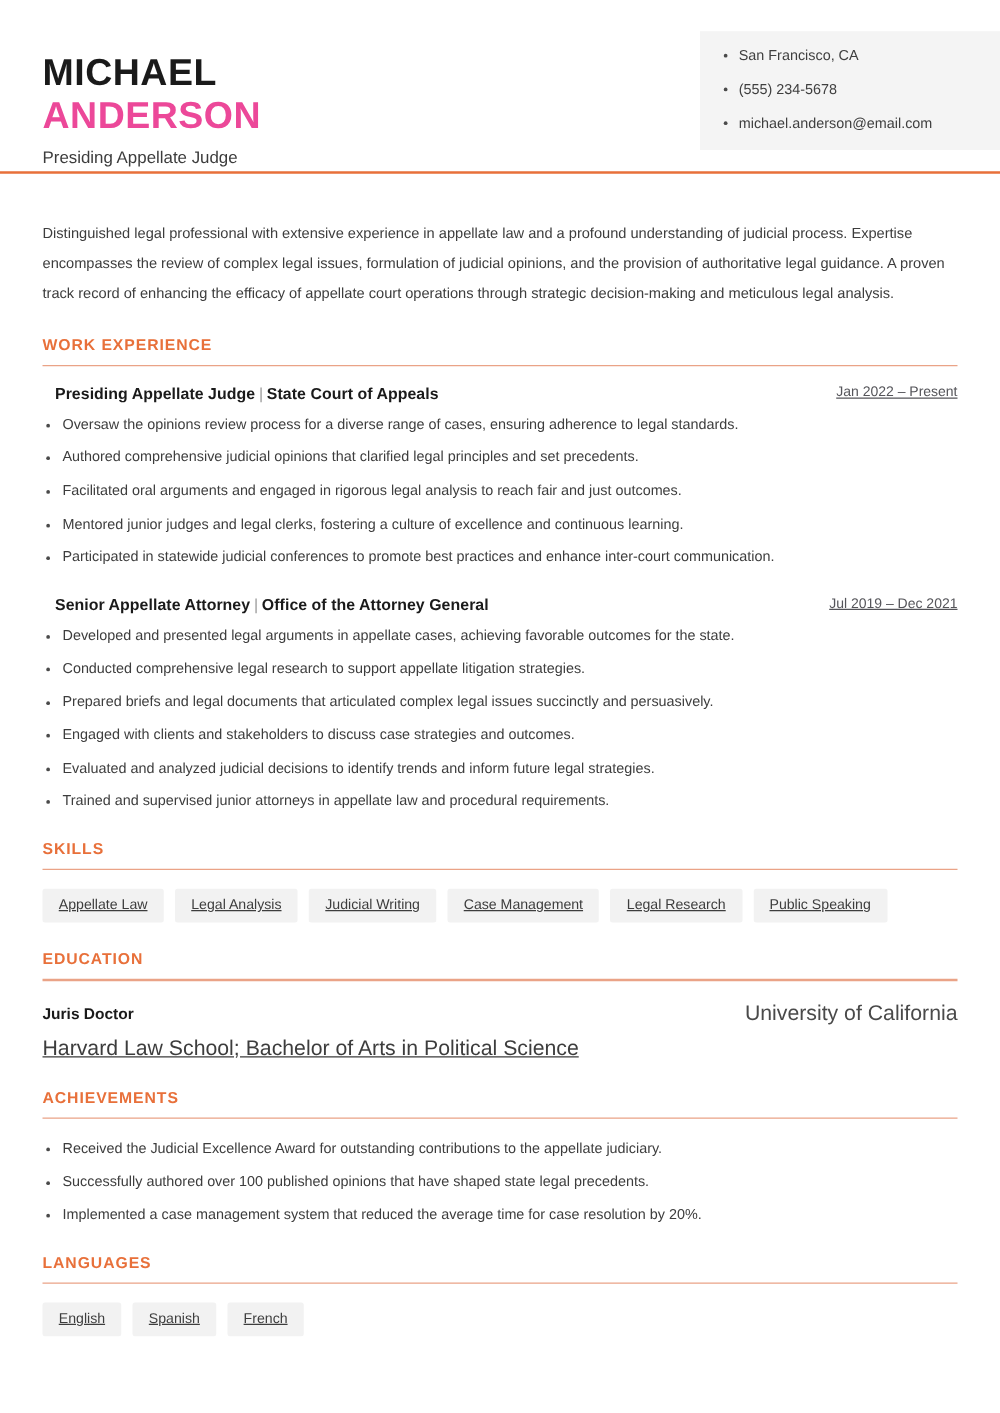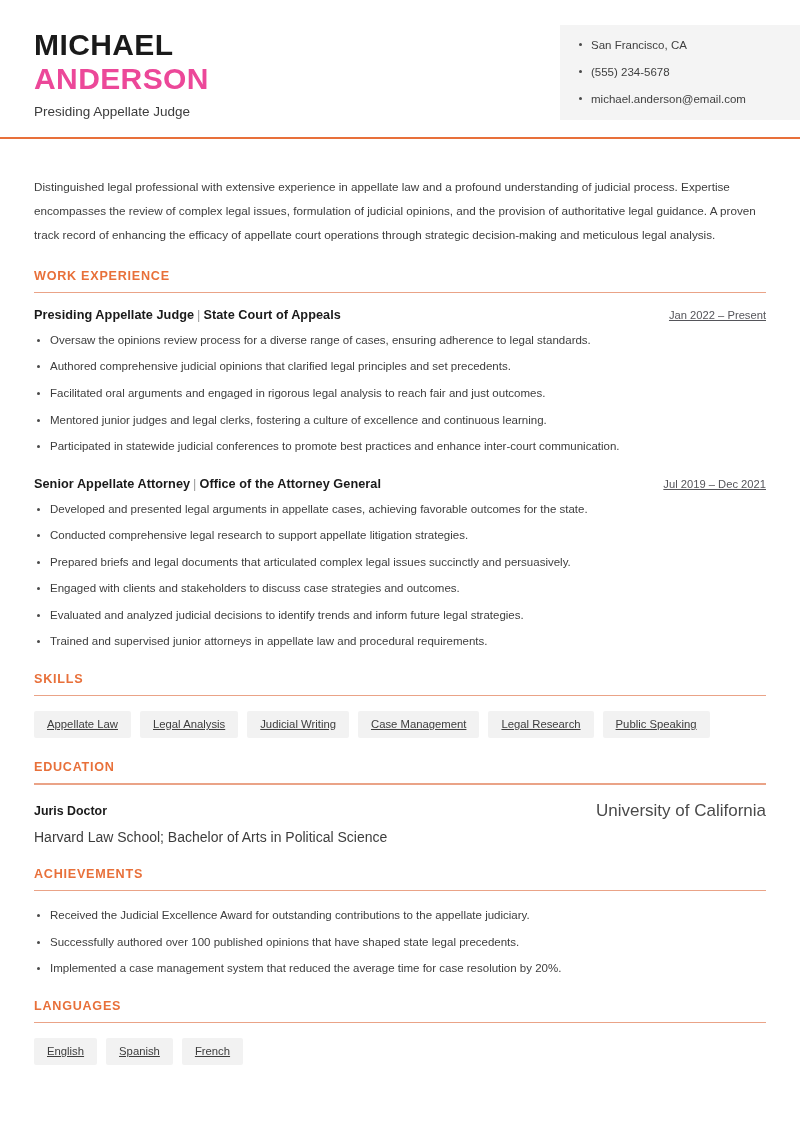--- a/index.html
+++ b/index.html
@@ -26,21 +26,21 @@
 
   
   .header {
     position: relative;
     height: 137px;
     display: flex;
     align-items: flex-start;
   }
 
   .header-left {
-    padding: 28px 0 0 34px;
+    padding: 42px 0 0 34px;
     flex: 1;
   }
 
   .name-line {
     font-size: 30px;
     font-weight: 700;
     letter-spacing: 0.4px;
     line-height: 1.12;
     text-transform: uppercase;
   }
@@ -122,22 +122,23 @@
     width: 100%;
   }
 
   
   .entry { margin-top: 15px; }
   .entry + .entry { margin-top: 22px; }
 
   .entry-head {
     display: flex;
     justify-content: space-between;
-    align-items: center;
+    align-items: flex-start;
     gap: 14px;
+    margin-left: 10px;
   }
   .entry-title {
     font-size: 12.7px;
     font-weight: 700;
     color: #1a1a1a;
     letter-spacing: 0.05px;
   }
   .entry-sep {
     color: #9a9a9a;
     font-weight: 400;
@@ -206,22 +207,23 @@
     font-weight: 700;
     color: #1a1a1a;
   }
   .edu-school {
     font-size: 17px;
     color: #4a4a4a;
     white-space: nowrap;
   }
   .edu-detail {
     margin-top: 8px;
-    font-size: 14px;
+    font-size: 17px;
     color: #3d3d3d;
+    text-decoration: underline;
   }
 
   .achieve-list { margin-top: 17px; }
 </style>
 </head>
 <body>
 
 <div class="page">
 
   <div class="header">

